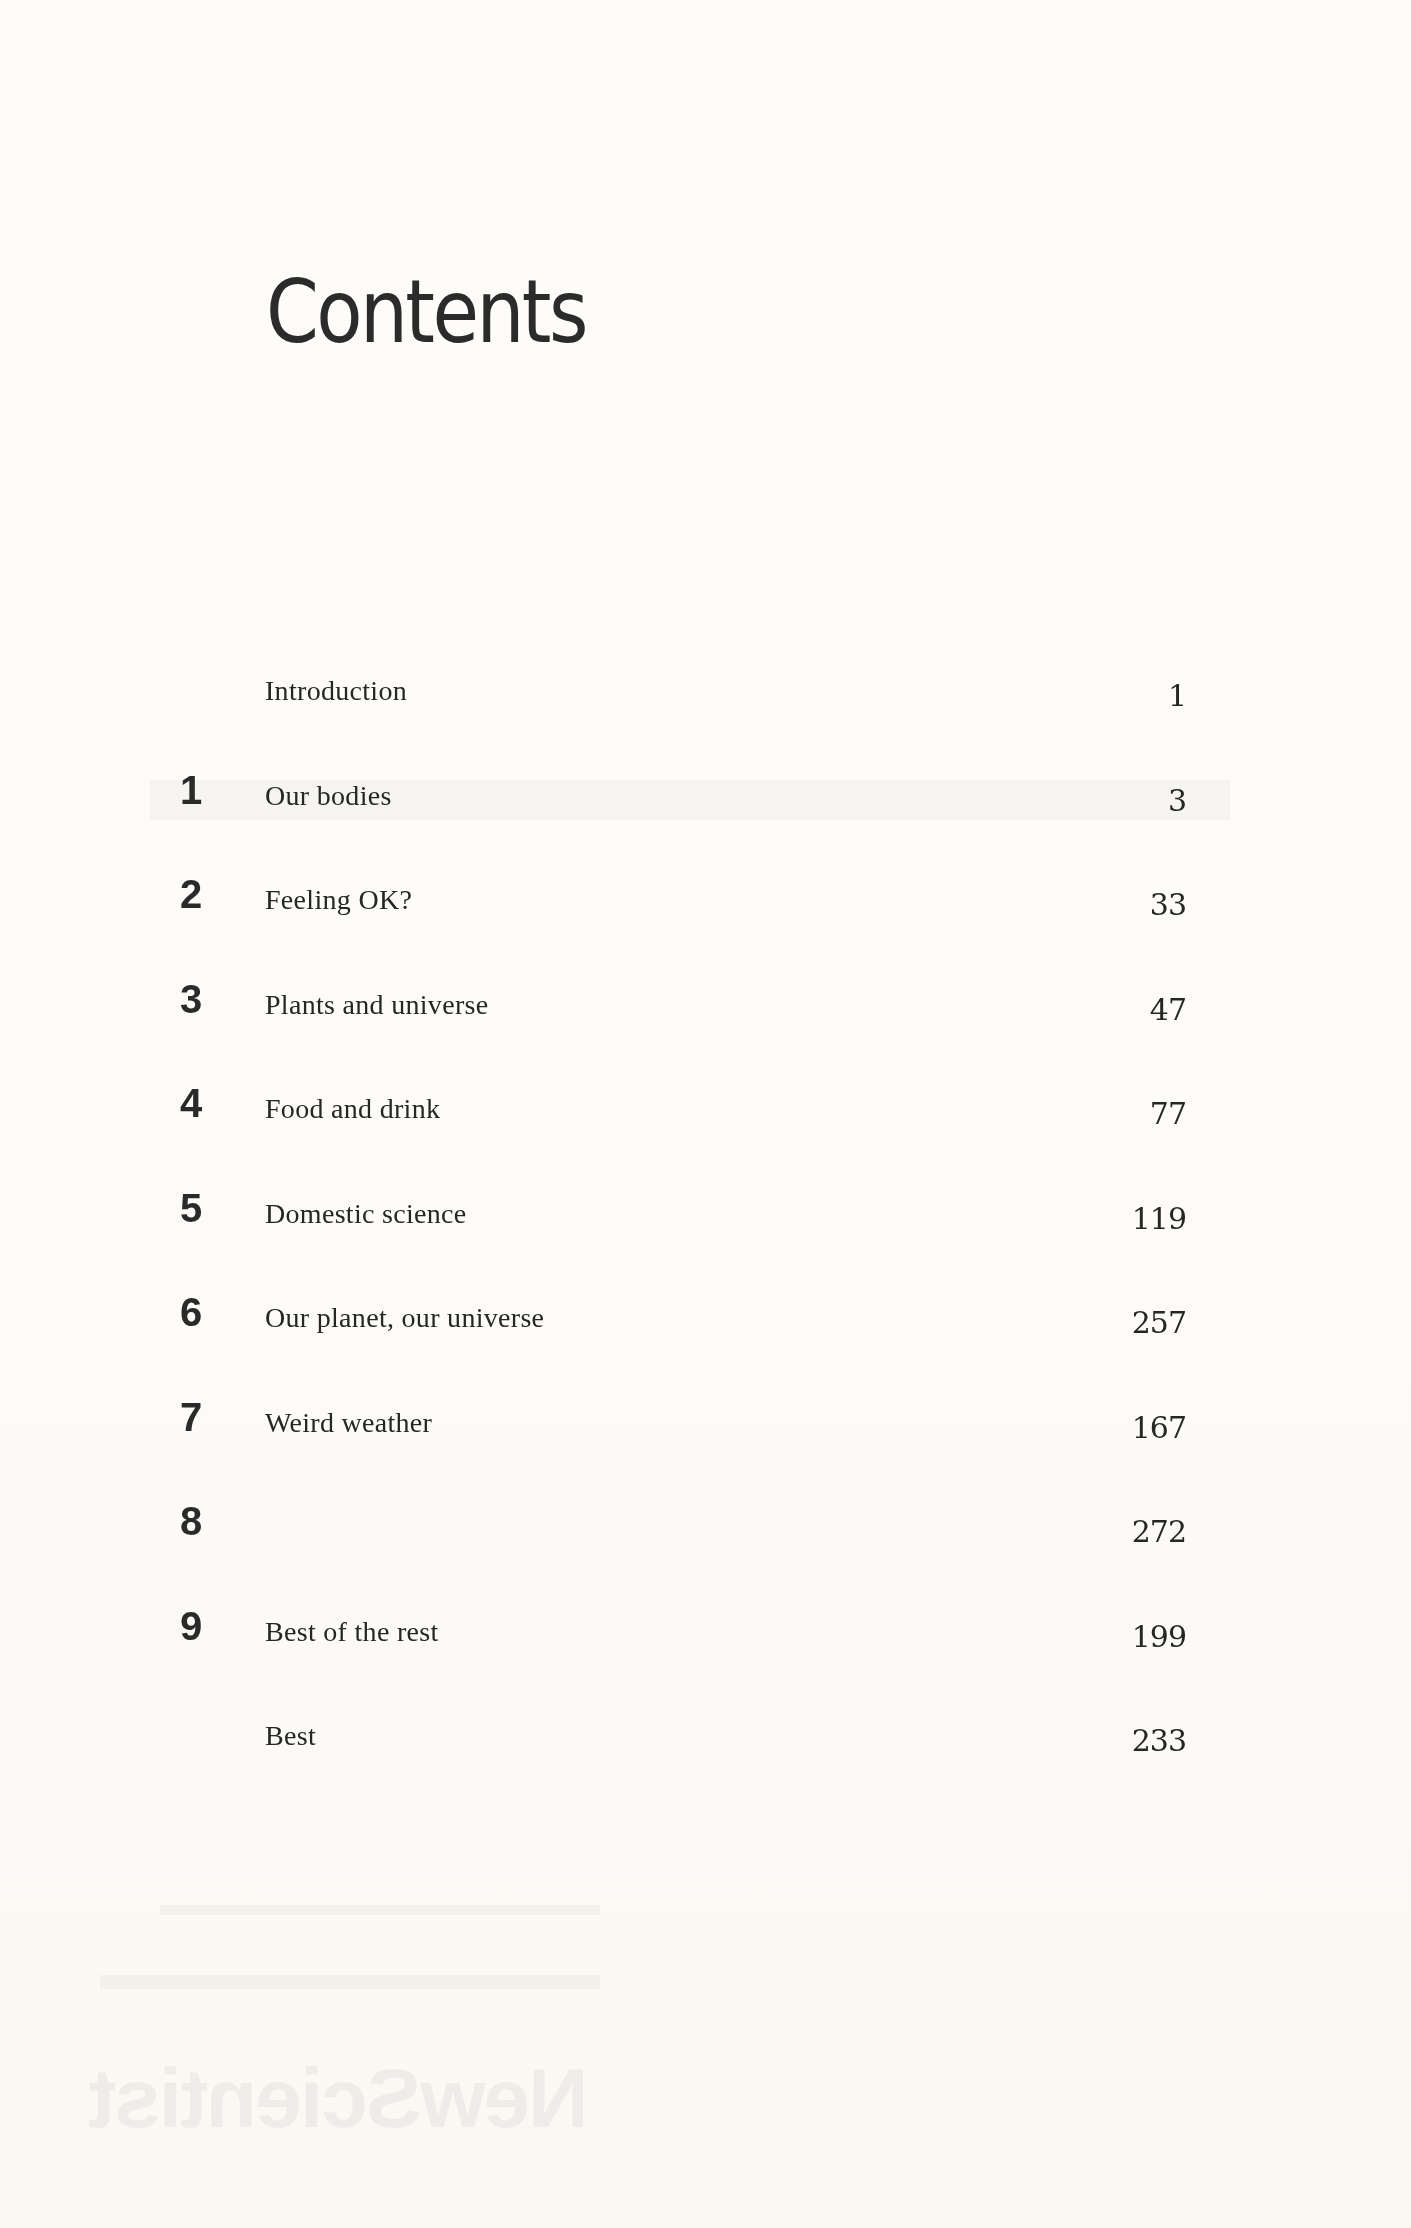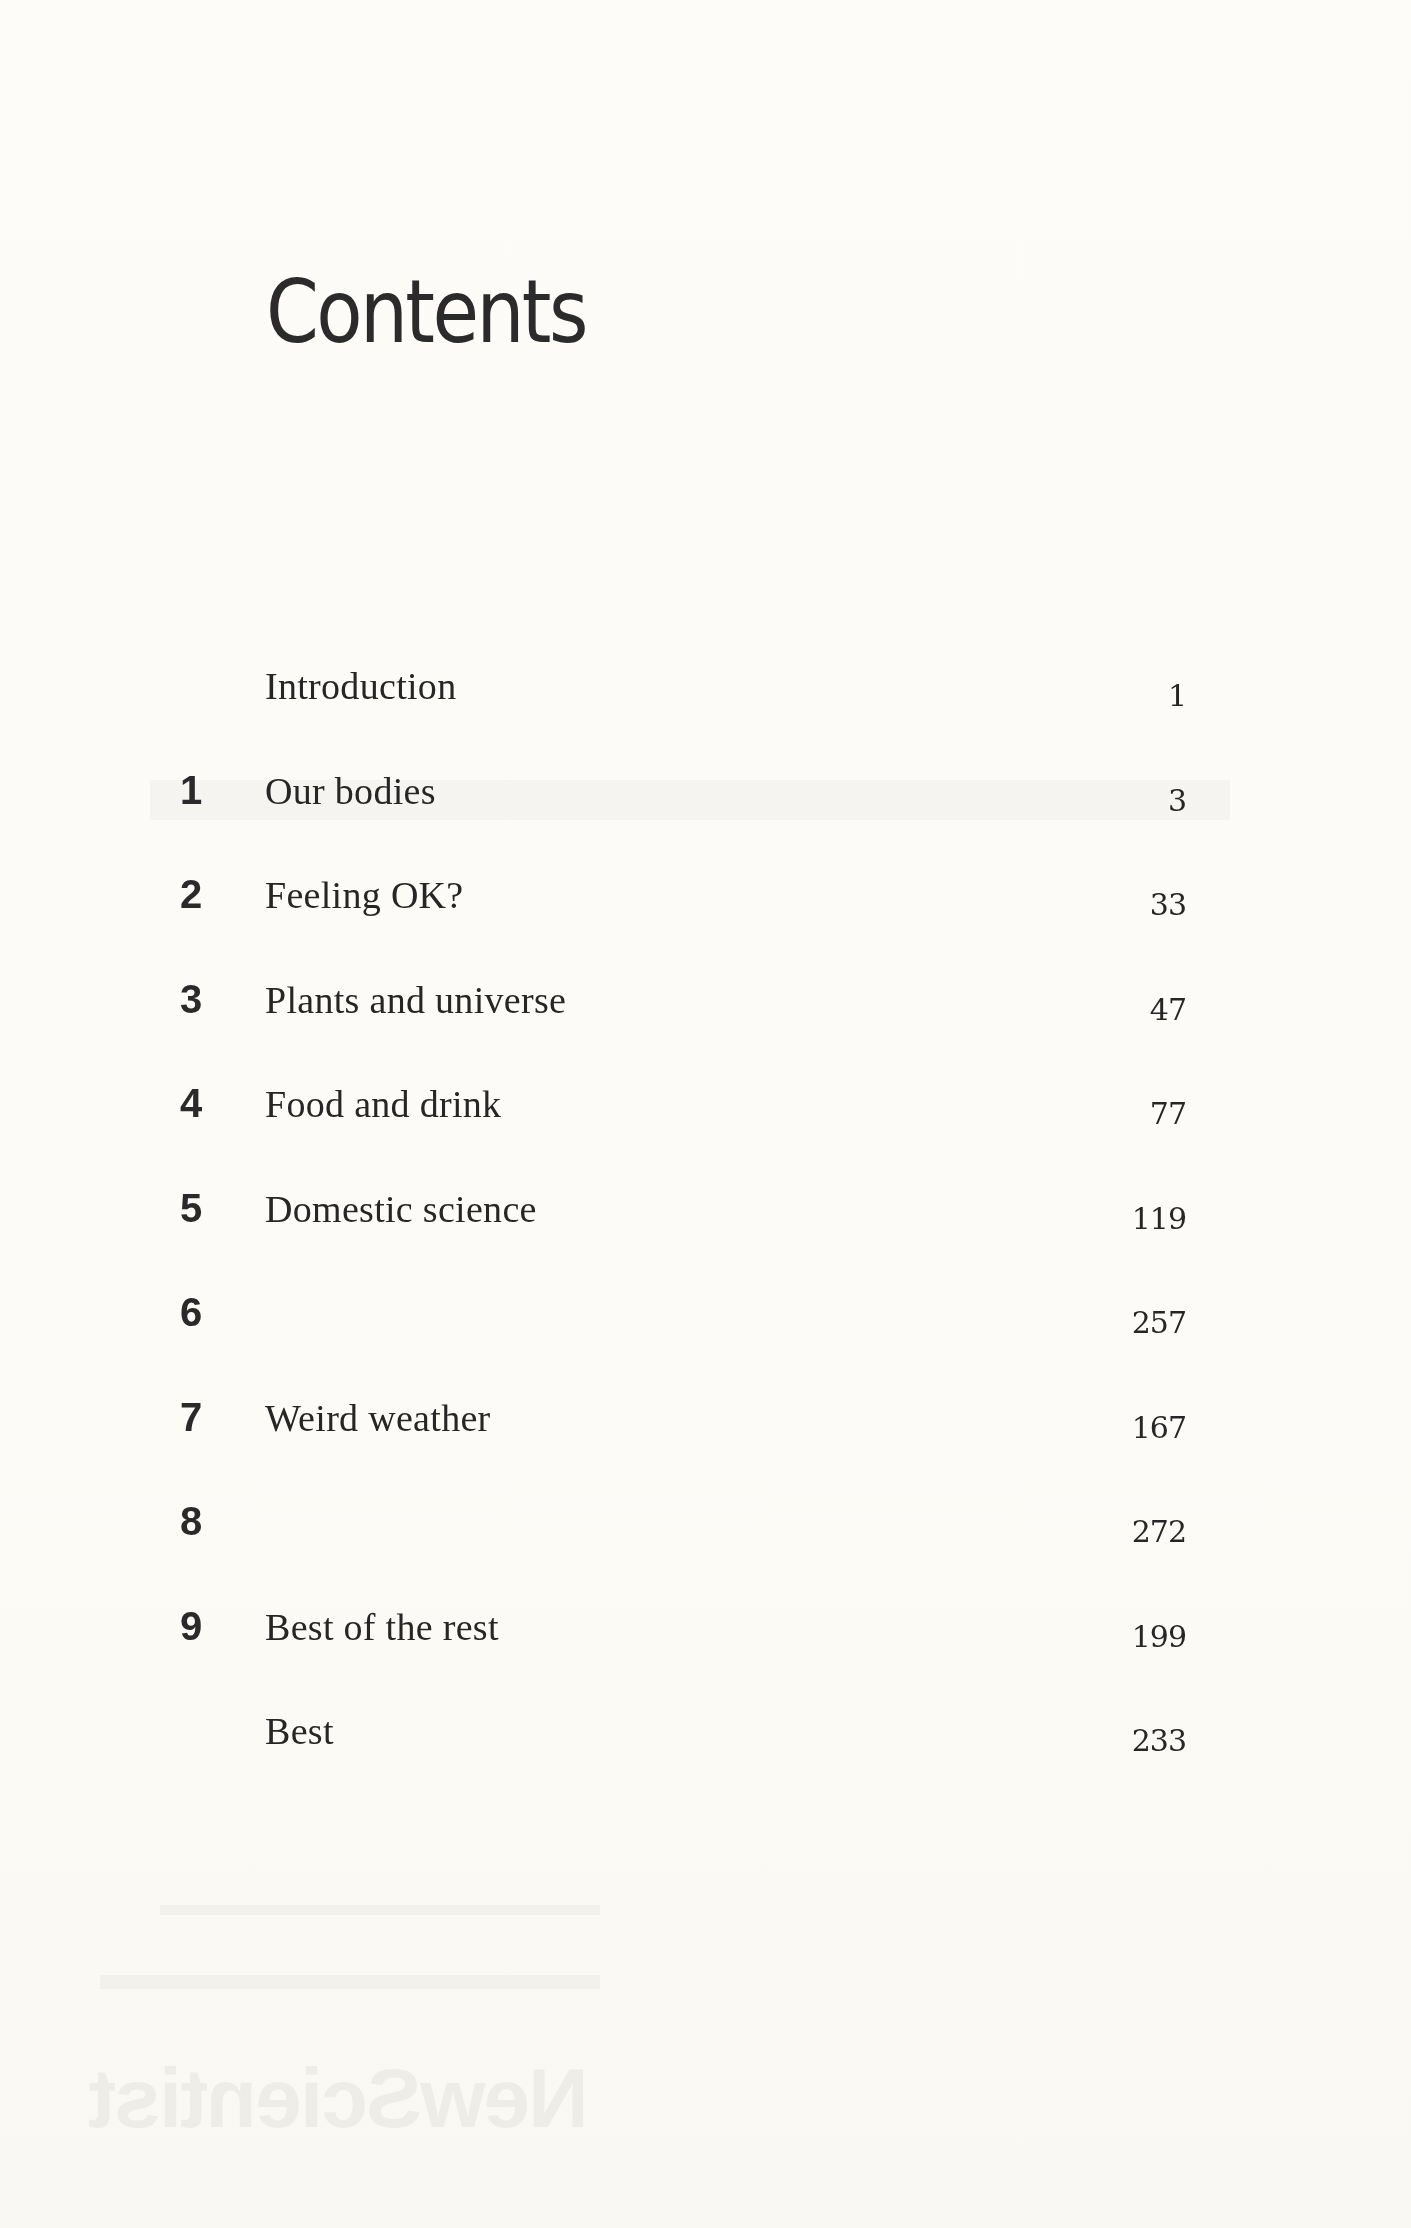--- a/index.html
+++ b/index.html
@@ -55,21 +55,21 @@
       font-size: 40px;
       font-weight: bold;
       line-height: 1;
       color: #2a2a2a;
     }
     .label {
       position: absolute;
       left: 265px;
       bottom: 0;
       font-family: "Liberation Serif", serif;
-      font-size: 38px;
+      font-size: 28px;
       line-height: 1;
       letter-spacing: 0.3px;
       color: #262626;
       white-space: nowrap;
     }
     .page-num {
       position: absolute;
       right: 225px;
       bottom: -6px;
       font-family: "DejaVu Serif", serif;
@@ -143,20 +143,21 @@
     </div>
 
     <div class="row" style="top:1168px;">
       <span class="num">5</span>
       <span class="label">Domestic science</span>
       <span class="page-num">119</span>
     </div>
 
     <div class="row" style="top:1272px;">
       <span class="num">6</span>
+      <span class="label">Our planet, our universe</span>
       <span class="page-num">257</span>
     </div>
 
     <div class="row" style="top:1377px;">
       <span class="num">7</span>
       <span class="label">Weird weather</span>
       <span class="page-num">167</span>
     </div>
 
     <div class="row" style="top:1481px;">

